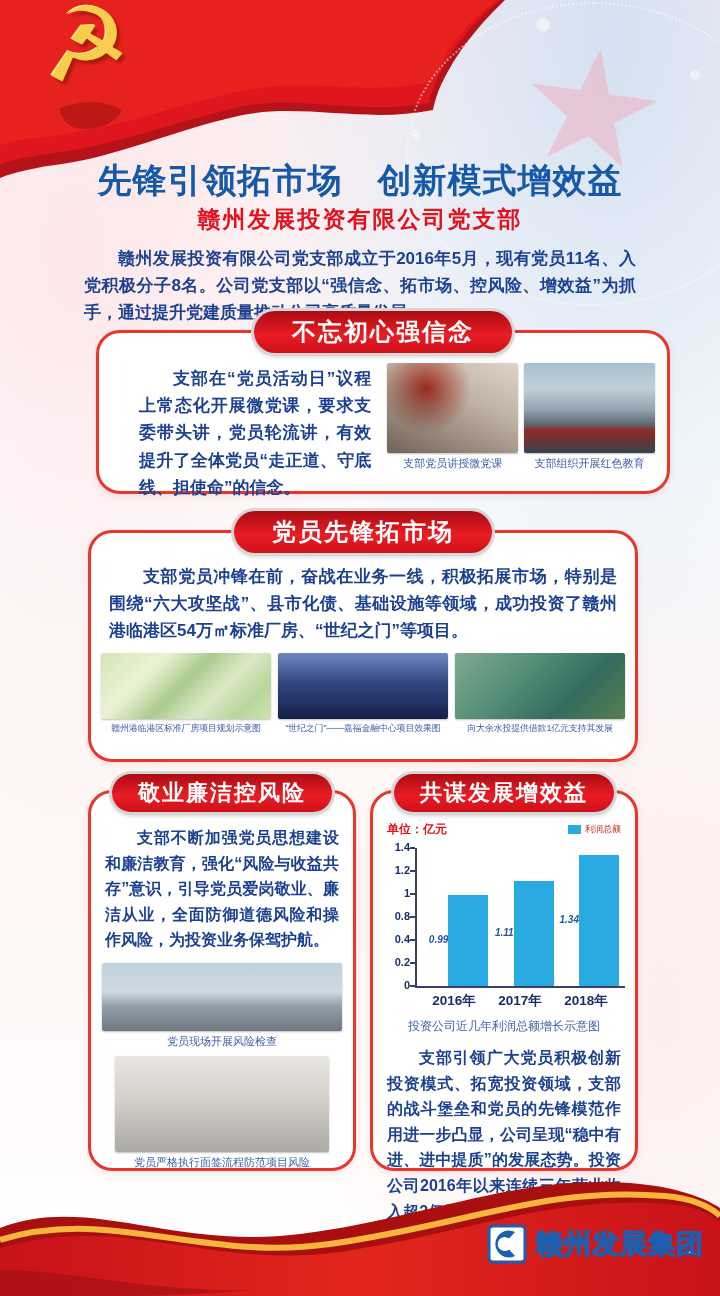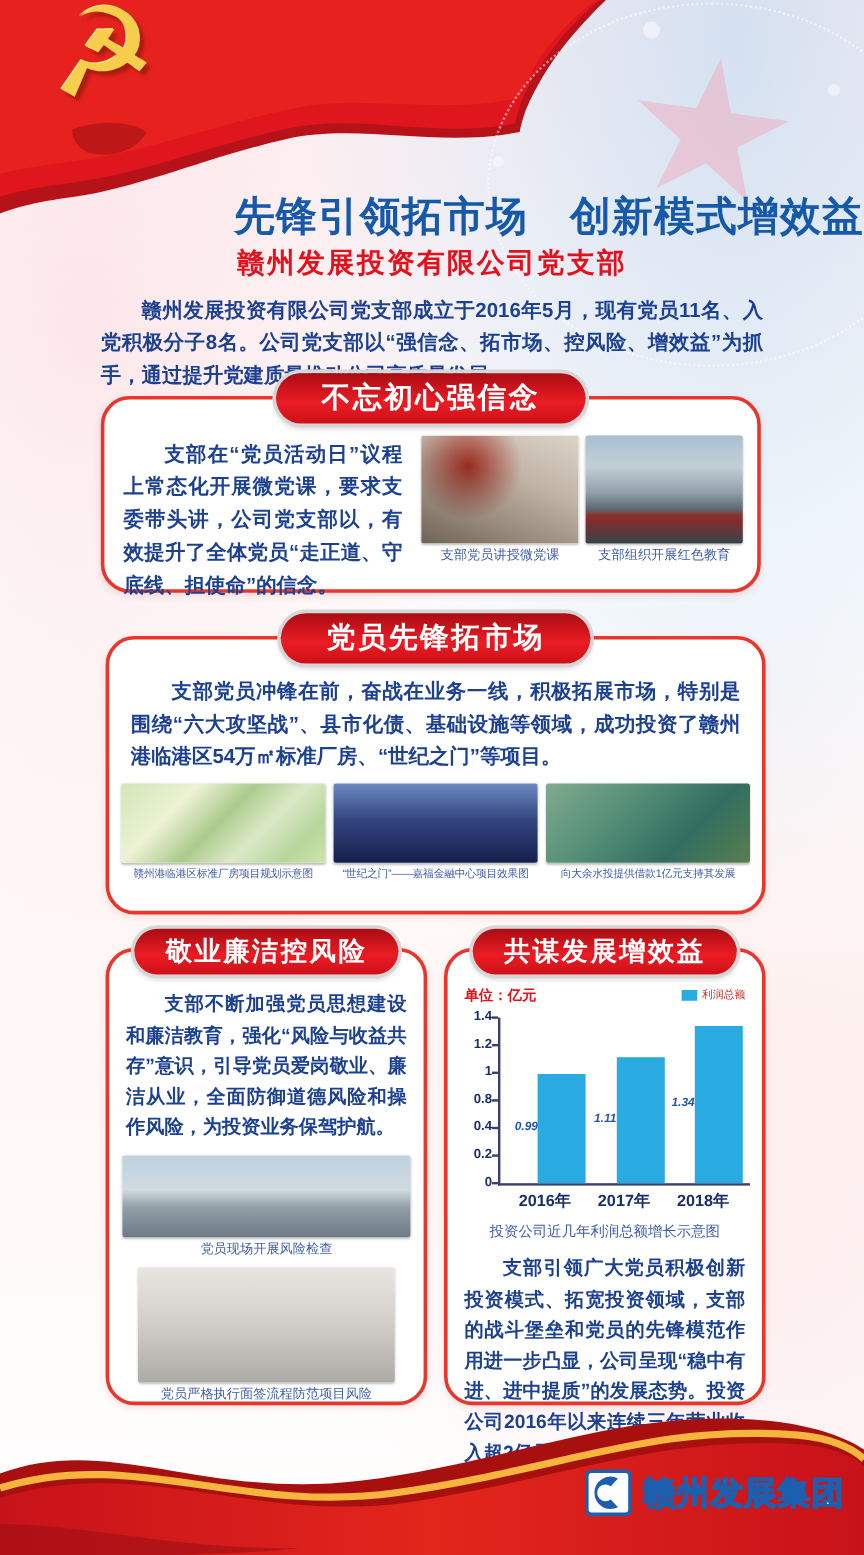--- a/index.html
+++ b/index.html
@@ -18,21 +18,21 @@
   .emblem{position:absolute;top:-6px;left:40px;font-size:100px;line-height:1;
     color:#f7ce4c;transform:rotate(-6deg);
     text-shadow:3px 4px 3px rgba(120,22,8,.55),-1px -1px 0 #fce98e;}
   .deco-circle{position:absolute;top:2px;right:-60px;width:370px;height:300px;
     border:2px dotted rgba(255,255,255,.9);border-radius:50%;opacity:.55;}
   .deco-star{position:absolute;top:48px;right:62px;width:132px;height:126px;
     background:#f0a9bb;opacity:.5;transform:rotate(8deg);
     clip-path:polygon(50% 0%,61% 35%,98% 35%,68% 57%,79% 91%,50% 70%,21% 91%,32% 57%,2% 35%,39% 35%);}
   .bokeh{position:absolute;border-radius:50%;background:#fff;}
   
-  .title{position:absolute;top:158px;left:0;width:720px;text-align:right;
+  .title{position:absolute;top:158px;left:0;width:720px;text-align:center;
     font-size:34px;font-weight:900;color:#1659a9;letter-spacing:1px;}
   .subtitle{position:absolute;top:204px;left:0;width:720px;text-align:center;
     font-family:"Liberation Serif","DejaVu Serif",serif;
     font-size:23px;font-weight:700;color:#e3111b;letter-spacing:2px;}
   .intro{position:absolute;top:246px;left:84px;width:552px;
     font-size:17px;font-weight:600;color:#1d4191;line-height:1.58;
     text-align:justify;text-indent:2em;margin:0;}
   
   .card{position:absolute;background:#fff;border:3px solid #e8362c;border-radius:24px;
     box-shadow:0 2px 6px rgba(180,40,40,.12);}
@@ -40,21 +40,21 @@
     line-height:42px;padding:0 38px;border-radius:23px;white-space:nowrap;
     background:linear-gradient(180deg,#ab0c13,#ea1c24 58%,#cd1019);
     color:#fff;font-size:24px;font-weight:900;letter-spacing:2px;
     box-shadow:0 0 0 3px #d6d6d6,0 3px 5px rgba(0,0,0,.25);}
   .pill.small{font-size:22px;height:38px;line-height:38px;padding:0 26px;top:-19px;}
   .body-text{font-size:17px;font-weight:600;color:#1d4191;line-height:1.6;
     text-align:justify;text-indent:2em;margin:0;}
   .photo{border-radius:2px;box-shadow:0 1px 2px rgba(0,0,0,.25);}
   .caption{text-align:center;color:#3f5dab;margin-top:4px;line-height:1.2;}
   
-  .card1{left:84px;top:330px;width:544px;height:158px;}
+  .card1{left:96px;top:330px;width:544px;height:158px;padding-left:24px;}
   .card1-content{display:flex;padding:30px 12px 0 16px;}
   .card1 .text-col{width:238px;padding:2px 10px 0 0;}
   .card1 .fig{width:134px;margin-left:6px;}
   .card1 .photo{height:90px;}
   .card1 .caption{font-size:11px;}
   
   .card2{left:88px;top:530px;width:544px;height:226px;}
   .card2 .body-text{margin:30px 18px 8px 18px;}
   .card2 .photo-row{display:flex;gap:7px;padding:0 10px;margin-top:8px;}
   .card2 .fig{flex:1;min-width:0;}
@@ -128,21 +128,21 @@
     <div class="emblem">☭</div>
   </div>
 
   <div class="title">先锋引领拓市场　创新模式增效益</div>
   <div class="subtitle">赣州发展投资有限公司党支部</div>
   <p class="intro">赣州发展投资有限公司党支部成立于2016年5月，现有党员11名、入党积极分子8名。公司党支部以“强信念、拓市场、控风险、增效益”为抓手，通过提升党建质量推动公司高质量发展。</p>
 
   <div class="card card1">
     <div class="pill">不忘初心强信念</div>
     <div class="card1-content">
-      <p class="body-text text-col">支部在“党员活动日”议程上常态化开展微党课，要求支委带头讲，公司党支部以，有效提升了全体党员“走正道、守底线、担使命”的信念。</p>
+      <p class="body-text text-col">支部在“党员活动日”议程上常态化开展微党课，要求支委带头讲，党员轮流讲，有效提升了全体党员“走正道、守底线、担使命”的信念。</p>
       <div class="fig">
         <div class="photo ph-micro-class"></div>
         <div class="caption">支部党员讲授微党课</div>
       </div>
       <div class="fig">
         <div class="photo ph-red-education"></div>
         <div class="caption">支部组织开展红色教育</div>
       </div>
     </div>
   </div>

